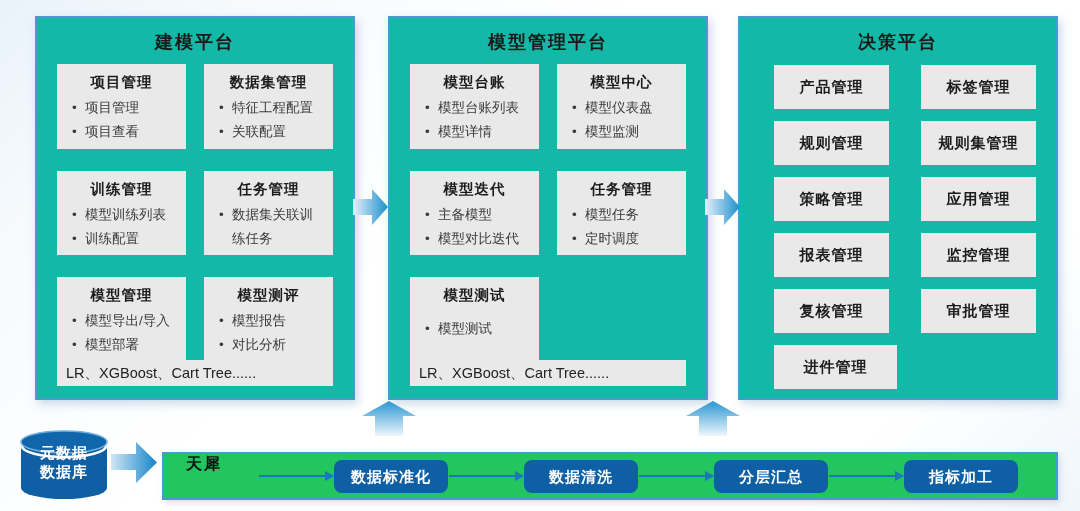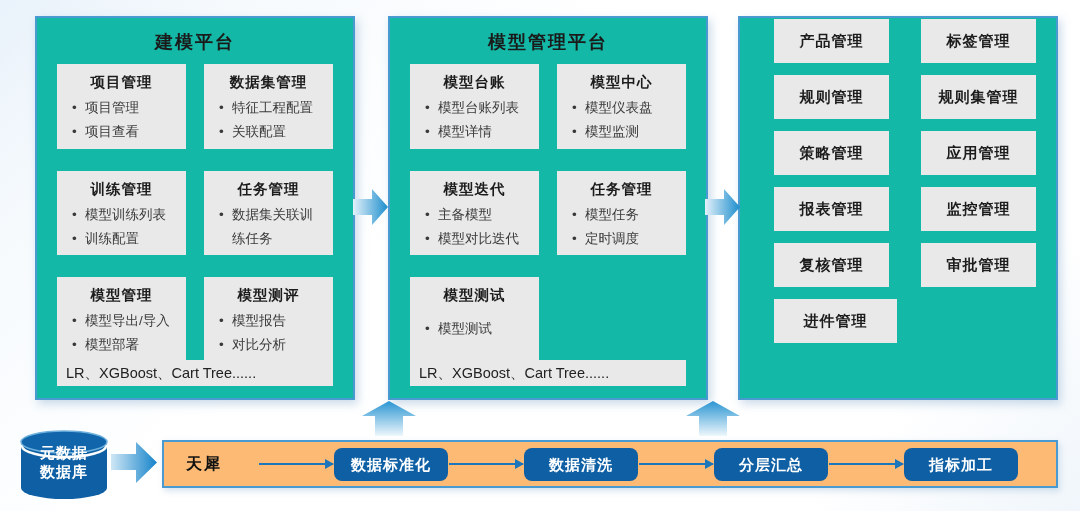--- a/index.html
+++ b/index.html
@@ -35,23 +35,23 @@
     font-size:14.5px;line-height:26px;padding-left:9px;color:#222;
   }
   .tiles{padding:1px 20px 0;}
   .tile-row{display:flex;gap:32px;margin-bottom:12px;margin-left:14px;}
   .tile{flex:1;height:44px;background:#e9e9e9;text-align:center;line-height:44px;
         font-weight:bold;font-size:15px;color:#1c1c1c;letter-spacing:1px;}
   .tile.lone{flex:0 0 calc(50% - 8px);}
   .abs{position:absolute;}
   
   .pipe-box{
-    position:absolute;left:162px;top:440px;width:896px;height:48px;background:#fdba74;
+    position:absolute;left:162px;top:452px;width:896px;height:48px;background:#22c55e;
     border:2px solid var(--border-blue,#4a9ad2);box-sizing:border-box;
-    display:flex;align-items:center;box-shadow:2px 3px 6px rgba(118,160,200,.3);
+    display:flex;box-shadow:2px 3px 6px rgba(118,160,200,.3);
   }
   .engine{font-weight:bold;font-size:16px;color:#111;margin:0 36px 0 22px;letter-spacing:2px;flex:0 0 auto;}
   .stages{display:flex;align-items:center;flex:1;margin-right:38px;}
   .pill{
     flex:0 0 114px;height:33px;background:var(--dark-blue,#0e5fa4);border-radius:8px;
     color:#fff;font-weight:bold;font-size:15px;text-align:center;line-height:33px;letter-spacing:1px;
   }
   .connector{flex:1;height:0;border-top:2px solid #1b76bb;position:relative;margin:0 1px;}
   .connector::after{
     content:'';position:absolute;right:-1px;top:-6px;width:0;height:0;
@@ -159,20 +159,21 @@
           <ul class="card-list">
             <li>模型测试</li>
           </ul>
         </div>
       </div>
     </div>
   <div class="panel-footer">LR、XGBoost、Cart Tree......</div>
 </section>
 
 <section class="panel" id="panel-2">
+  <h2 class="panel-title">决策平台</h2>
   <div class="tiles" id="tiles-2">
       <div class="tile-row">
         <div class="tile">产品管理</div>
         <div class="tile">标签管理</div>
       </div>
       <div class="tile-row">
         <div class="tile">规则管理</div>
         <div class="tile">规则集管理</div>
       </div>
       <div class="tile-row">

